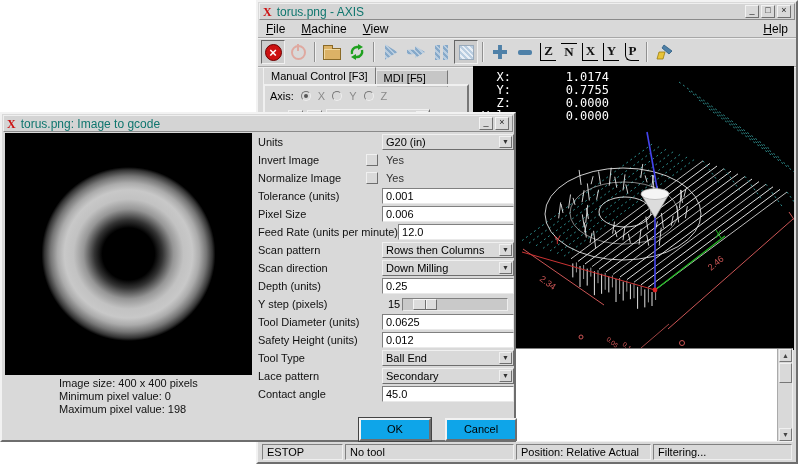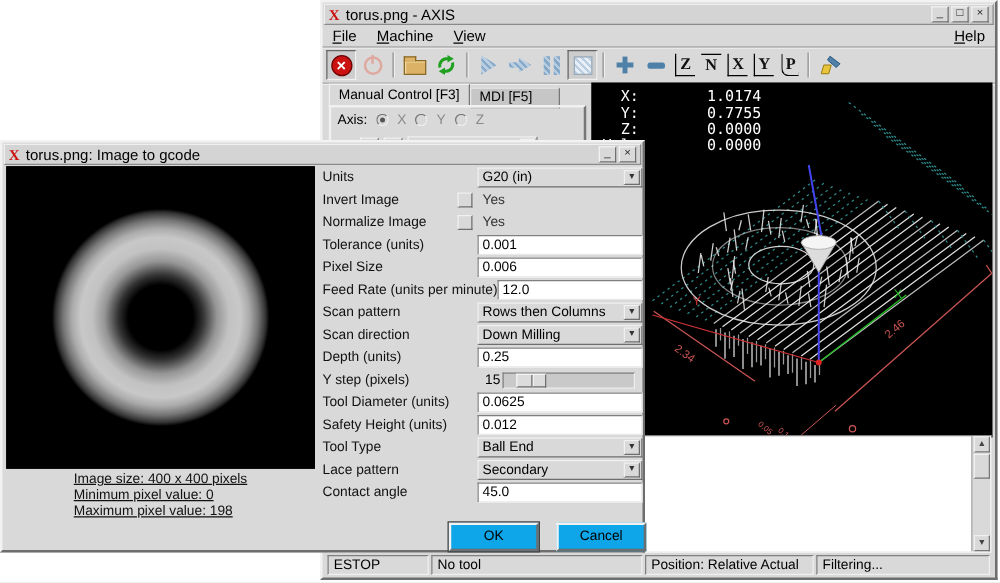--- a/index.html
+++ b/index.html
@@ -3,21 +3,21 @@
 <meta charset="utf-8">
 <style>
   * { margin:0; padding:0; box-sizing:border-box; }
   body { background:#fff; font-family:"Liberation Sans", sans-serif; }
   #stage { position:relative; width:800px; height:466px; background:#fff; overflow:hidden; }
 
   
   .window { position:absolute; background:#d9d9d9; border:2px solid; border-color:#f2f2f2 #6e6e6e #6e6e6e #f2f2f2; }
   .titlebar { position:relative; height:17px; margin:1px; background:#d4d4d4; border:1px solid; border-color:#efefef #8a8a8a #8a8a8a #efefef; display:flex; align-items:center; padding:0 3px; }
   .title-icon { color:#cc1111; font:bold 12px "Liberation Serif", serif; margin-right:5px; line-height:12px; }
-  .title-text { font-size:12px; color:#000000; white-space:nowrap; }
+  .title-text { font-size:12px; color:#0f766e; white-space:nowrap; }
   .tb-buttons { margin-left:auto; display:flex; gap:2px; }
   .tb-btn { width:14px; height:13px; background:#d9d9d9; border:1px solid; border-color:#f2f2f2 #707070 #707070 #f2f2f2; font:9px "Liberation Sans",sans-serif; line-height:9px; text-align:center; color:#222; }
 
   
   #axis-window { left:256px; top:0; width:542px; height:464px; }
   #menubar { height:17px; display:flex; align-items:center; gap:16px; padding:0 8px; font-size:12px; border-bottom:1px solid #a8a8a8; box-shadow:0 1px 0 #eee; }
   .menu-item::first-letter { text-decoration:underline; }
   .menu-right { margin-left:auto; }
 
   #toolbar { height:29px; display:flex; align-items:center; padding:0 3px; gap:1px; border-bottom:1px solid #a8a8a8; box-shadow:0 1px 0 #eee; }
@@ -74,21 +74,21 @@
   #statusbar { position:absolute; left:4px; right:4px; bottom:2px; height:16px; display:flex; gap:2px; }
   .status-panel { border:1px solid; border-color:#808080 #efefef #efefef #808080; font-size:11px; line-height:14px; padding:0 4px; color:#000; white-space:nowrap; overflow:hidden; }
 
   
   #gcode-dialog { left:0; top:112px; width:516px; height:330px; z-index:30; }
   #img-panel { position:absolute; left:3px; top:19px; width:247px; height:242px; background:#000; }
   #torus { position:absolute; inset:0;
     background:radial-gradient(circle 87px at 50% 50%,
       #000 0 26px, #333 34px, #969696 45px, #c2c2c2 55px, #c8c8c8 64px,
       #ababab 71px, #757575 78px, #333 84px, #000 87px); }
-  #img-info { position:absolute; left:57px; top:263px; font-size:11px; line-height:13px; color:#111;text-decoration:underline; }
+  #img-info { position:absolute; left:57px; top:263px; font-size:11px; line-height:13px; color:#111; }
   #form { position:absolute; left:256px; top:19px; width:256px; }
   .frow { height:18px; display:flex; align-items:center; }
   .flabel { flex:1; font-size:11px; color:#111; white-space:nowrap; }
   .entry { width:132px; height:16px; background:#fff; border:1px solid; border-color:#808080 #e9e9e9 #e9e9e9 #808080; font-size:11px; line-height:14px; padding-left:3px; color:#000; }
   .combo { width:132px; height:16px; background:#d9d9d9; border:1px solid; border-color:#f0f0f0 #6e6e6e #6e6e6e #f0f0f0; display:flex; align-items:center; }
   .combo .cval { flex:1; font-size:11px; padding-left:3px; white-space:nowrap; overflow:hidden; }
   .combo .carr { width:13px; height:12px; margin-right:1px; border:1px solid; border-color:#f0f0f0 #6e6e6e #6e6e6e #f0f0f0; font-size:7px; line-height:10px; text-align:center; color:#333; }
   .checkcell { width:148px; display:flex; align-items:center; gap:8px; }
   .checkbox { width:12px; height:12px; background:#d9d9d9; border:1px solid; border-color:#f0f0f0 #6e6e6e #6e6e6e #f0f0f0; }
   .checklbl { font-size:11px; color:#333; }

